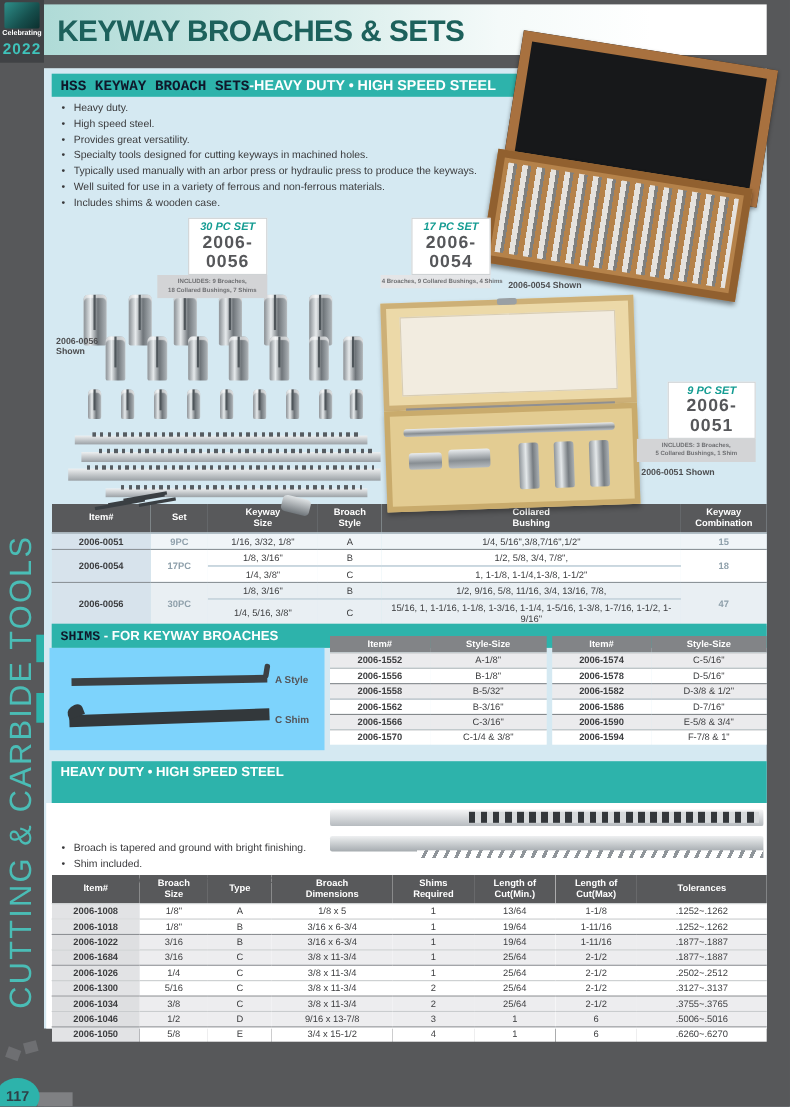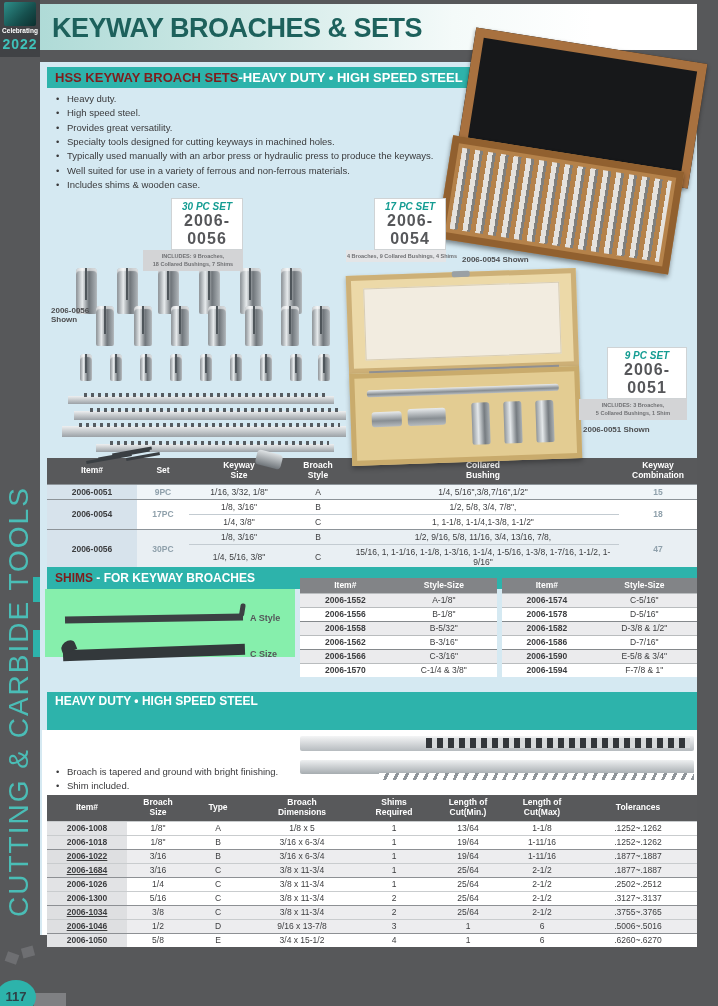--- a/index.html
+++ b/index.html
@@ -36,21 +36,21 @@
     font-size:13px;font-weight:bold;color:#2e4147;}
 
   
   .content{position:absolute;left:40px;top:62px;width:657px;height:873px;background:#d5e9f2;}
 
   .teal-bar{position:absolute;left:47px;width:650px;background:#2db3ab;color:#fff;
     font-weight:bold;}
   .bar1{top:67px;height:21px;font-size:13px;line-height:21px;padding-left:8px;box-sizing:border-box;}
   .bar2{top:567px;height:22px;font-size:12px;line-height:22px;padding-left:8px;box-sizing:border-box;}
   .bar3{top:692px;height:38px;padding:3px 0 0 8px;box-sizing:border-box;}
-  .dark-teal{color:#7f1d1d;}
+  .dark-teal{color:#0f172a;font-family:Liberation Mono, monospace;}
   .bar3 .l1{font-size:14px;line-height:15px;font-weight:bold;}
   .bar3 .l2{font-size:12px;line-height:13px;color:#fff;font-weight:bold;}
 
   ul.bullets{position:absolute;margin:0;padding:0;list-style:none;color:#3a3a3c;font-size:9.5px;}
   ul.bullets li{margin:0 0 2px 0;padding-left:11px;position:relative;line-height:1.3;}
   ul.bullets li::before{content:"•";position:absolute;left:0;top:0;}
   .bullets1{left:56px;top:93px;width:410px;}
   .bullets3{left:56px;top:766px;width:248px;}
 
   
@@ -104,21 +104,21 @@
     box-shadow:inset 0 3px 1px rgba(255,255,255,.6);}
   .bush::after{content:"";position:absolute;left:45%;top:0;width:2px;height:70%;background:#4f565b;}
   .toothbar{position:absolute;height:9px;background:linear-gradient(#eef0f1,#9ba1a6);}
   .toothbar::before{content:"";position:absolute;left:6%;right:2%;top:-3px;height:4px;
     background:repeating-linear-gradient(90deg,#565c61 0 3px,transparent 3px 7px);}
   .minishim{position:absolute;height:3px;background:#3a3f43;transform:rotate(-10deg);}
   .loosebush{position:absolute;width:26px;height:15px;border-radius:4px;transform:rotate(14deg);
     background:linear-gradient(#dfe3e5,#6f757a);}
 
   
-  .shim-panel{position:absolute;left:45px;top:589px;width:250px;height:68px;background:#86efac;}
+  .shim-panel{position:absolute;left:45px;top:589px;width:250px;height:93px;background:#7dd3fc;}
   .shimA{position:absolute;left:20px;top:26px;width:178px;height:7px;background:#3c4043;transform:rotate(-1deg);}
   .shimA::after{content:"";position:absolute;right:-2px;top:-10px;width:5px;height:13px;
     background:#3c4043;border-radius:2px;transform:rotate(10deg);}
   .shimC{position:absolute;left:18px;top:58px;width:182px;height:11px;background:#33383b;transform:rotate(-2deg);}
   .shimC::before{content:"";position:absolute;left:-2px;top:-9px;width:15px;height:11px;
     background:#33383b;border-radius:60% 40% 0 0;transform:rotate(-20deg);}
   .style-lab{position:absolute;font-size:9px;font-weight:bold;color:#55565a;}
   .labA{left:205px;top:24px;}
   .labC{left:205px;top:60px;}
 
@@ -155,21 +155,21 @@
   .shimtab td.item{font-weight:bold;color:#3c3d3f;}
   .shimtab tr.alt td{background:#ebebed;}
   .shimtab tr.grp td{border-top:1.5px solid #85898c;margin-top:44px;}
   #table-shims-left{left:300px;top:578px;width:197px;}
   #table-shims-right{left:502px;top:578px;width:195px;}
   
   #table-broaches{left:47px;top:795px;width:650px;}
   #table-broaches td{padding:1.5px 2px;border-top:1px solid #c9ccce;}
   #table-broaches td.item{background:#e2e3e5;font-weight:bold;}
   #table-broaches tr.shade td{background:#ededef;}
-  #table-broaches tr.shade td.item{background:#dedfe1;text-decoration:underline;}
+  #table-broaches tr.shade td.item{background:#dedfe1;}
   #table-broaches tr.grp td{border-top:1.5px solid #8d9094;}
 </style>
 </head>
 <body>
 
 <div id="app">
 
   <div class="header-band">
     <div class="page-title">KEYWAY BROACHES &amp; SETS</div>
   </div>
@@ -347,21 +347,21 @@
       </tbody>
   </table>
 
   <div class="teal-bar bar2">
     <span class="dark-teal">SHIMS</span><span> - FOR KEYWAY BROACHES</span>
   </div>
   <div class="shim-panel">
     <div class="shimA"></div>
     <div class="shimC"></div>
     <div class="style-lab labA">A Style</div>
-    <div class="style-lab labC">C Size</div>
+    <div class="style-lab labC">C Shim</div>
   </div>
   <table class="dtab shimtab" id="table-shims-left">
     <colgroup>
         <col style="width:46%">
         <col style="width:54%">
       </colgroup>
     <thead>
         <tr>
           <th>Item#</th>
           <th>Style-Size</th>

